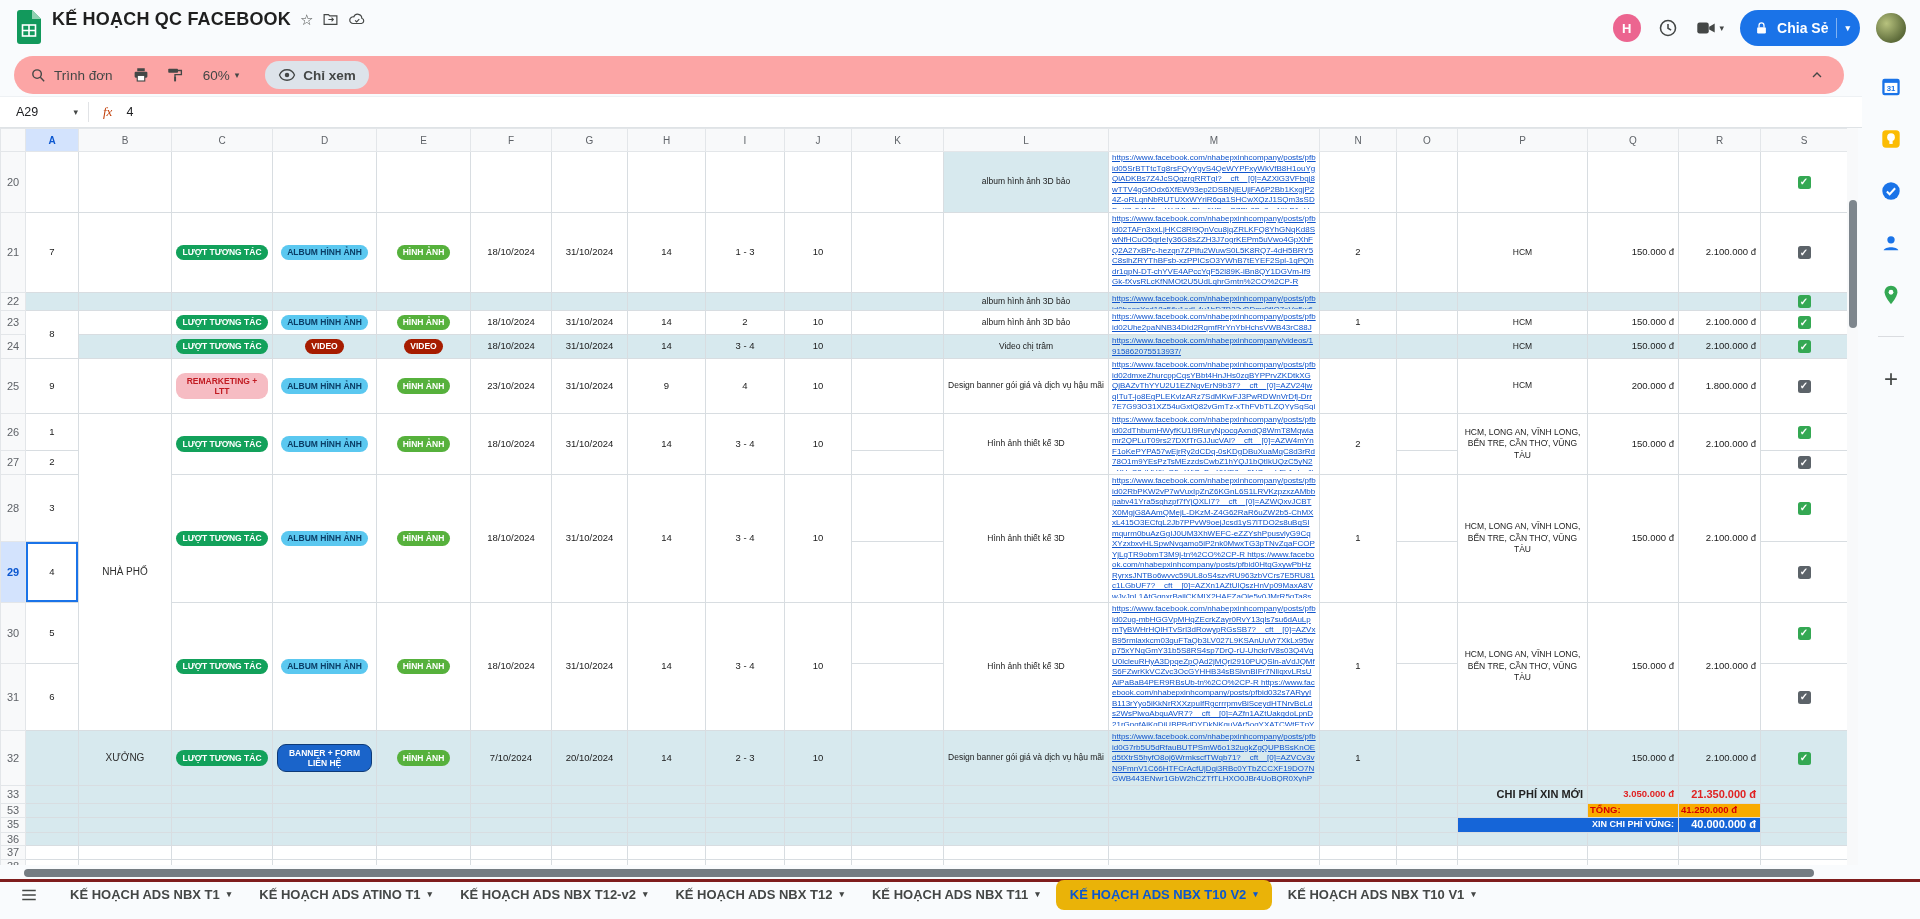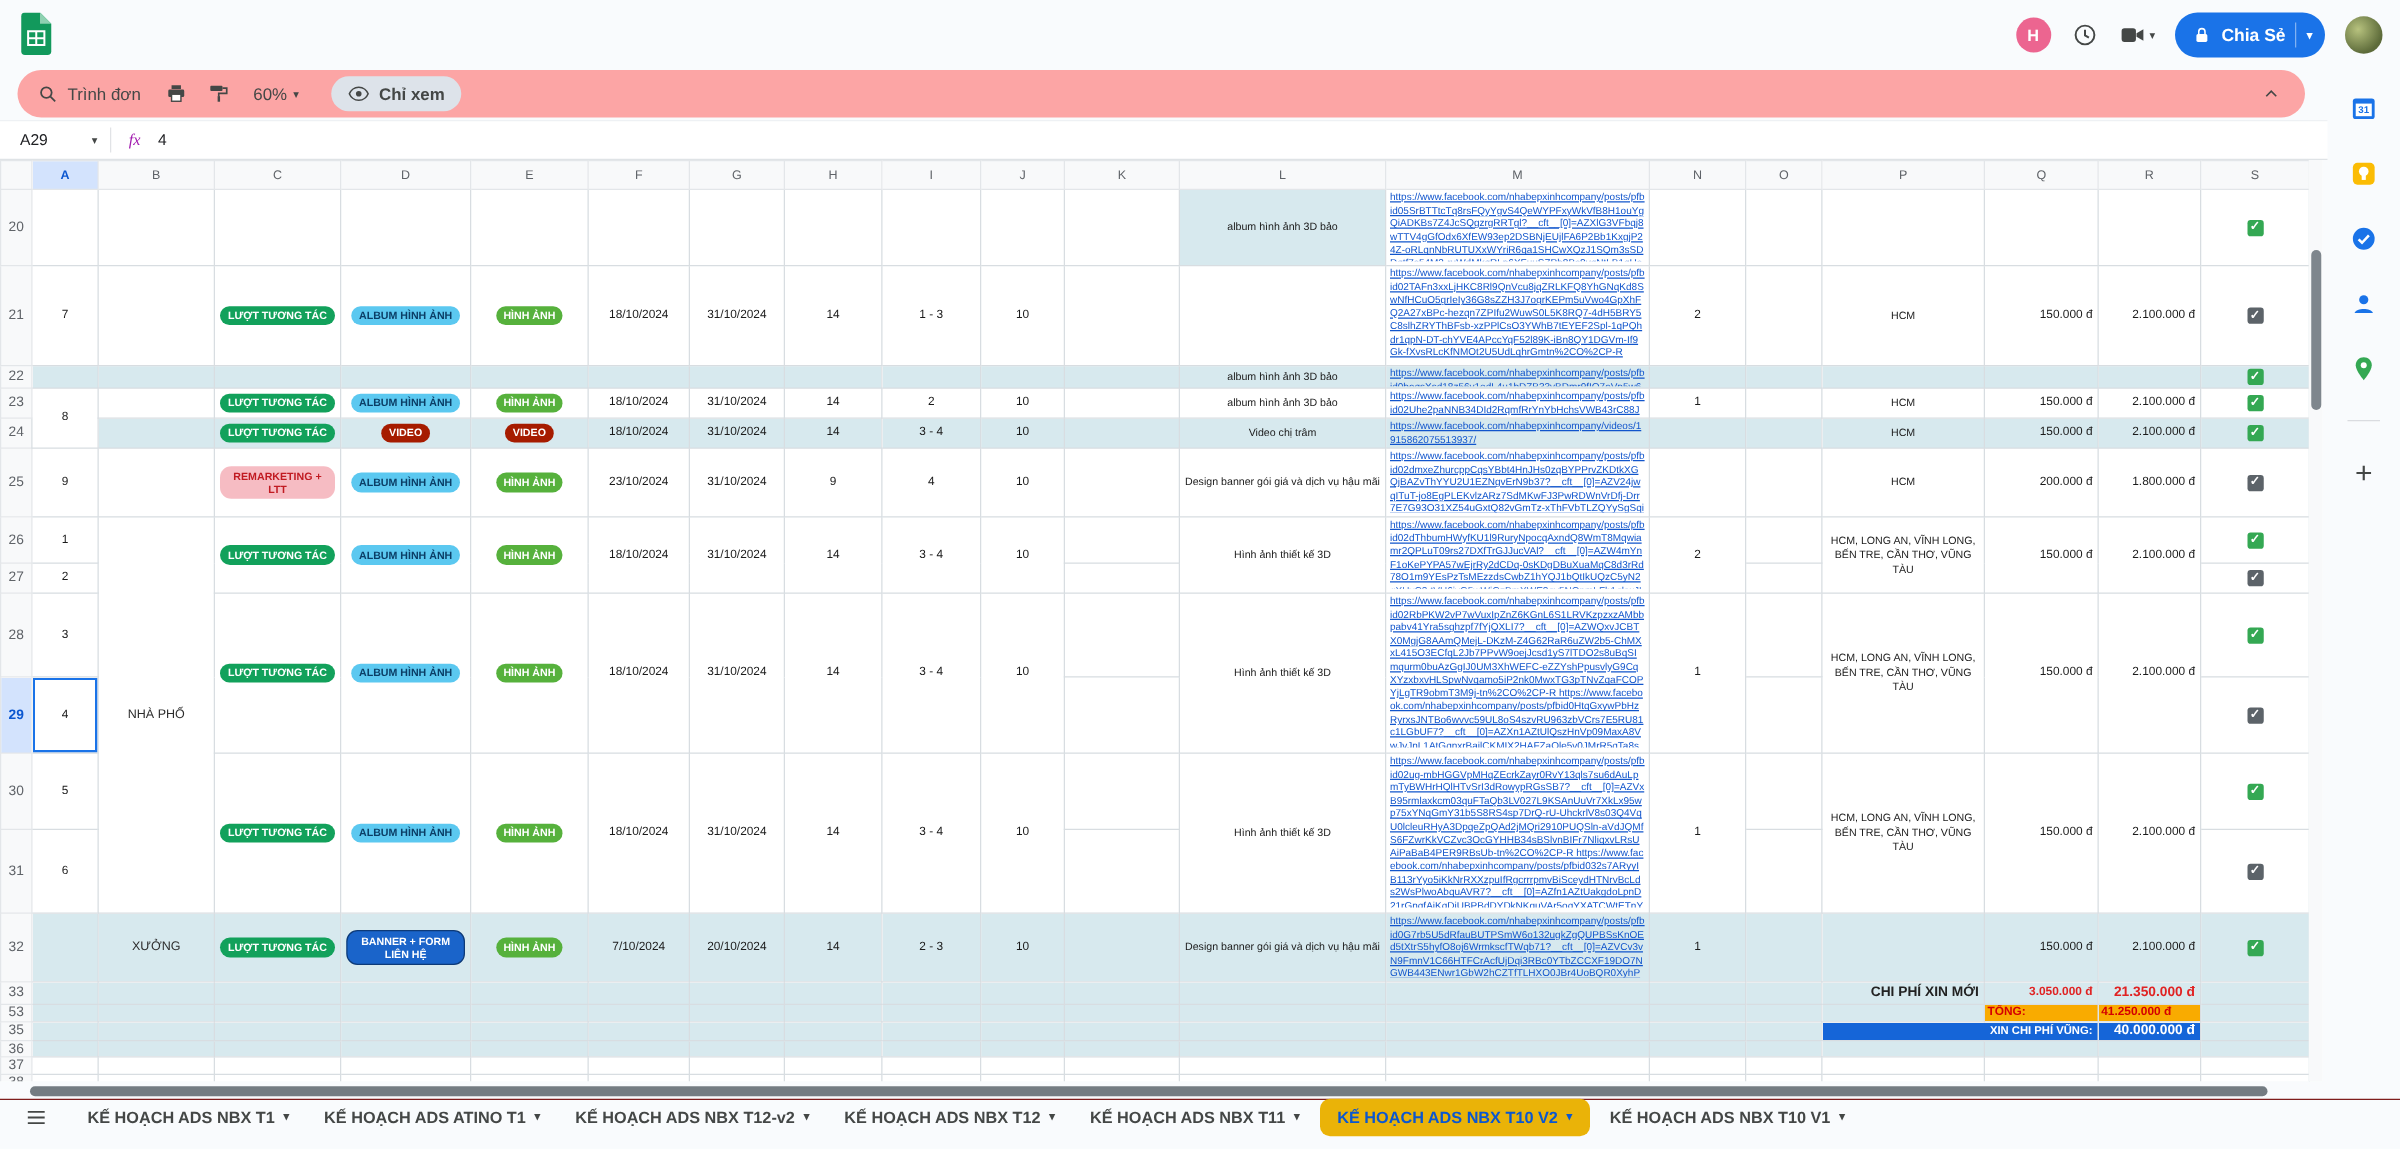--- a/index.html
+++ b/index.html
@@ -30,21 +30,21 @@
   .searchbox{display:flex;align-items:center;gap:7px;padding:0 10px 0 4px;font-size:13.5px;color:#444746}
   .tool{padding:5px 7px;display:flex;align-items:center}
   .zoom{font-size:13.5px;color:#444746;display:flex;align-items:center;gap:5px;padding:0 10px}
   .viewpill{height:28px;border-radius:14px;background:#dde3ea;display:flex;align-items:center;gap:7px;padding:0 13px;font-size:13.5px;color:#444746;font-weight:600;margin-left:14px}
   .collapse{margin-left:auto}
 
   
   .fbar{position:absolute;top:96px;left:0;width:1862px;height:32px;background:#fff;border-bottom:1px solid #dfe3e6;border-top:1px solid #eef1f4;display:flex;align-items:center;box-sizing:border-box}
   .namebox{width:88px;display:flex;align-items:center;justify-content:space-between;padding:0 10px 0 16px;font-size:12.5px;color:#202124;box-sizing:border-box}
   .fxsep{width:1px;height:20px;background:#e1e3e6}
-  .fx{font-style:italic;color:#a21caf;font-size:13px;margin:0 14px;font-family:"Liberation Serif",serif}
+  .fx{font-style:italic;color:#c2410c;font-size:13px;margin:0 14px;font-family:"Liberation Serif",serif}
   .fval{font-size:12.5px;color:#202124}
 
   
   .gridwrap{position:absolute;top:128px;left:0;width:1858px;height:737px;background:#fff;overflow:hidden}
   table{border-collapse:collapse;table-layout:fixed;width:1847px}
   th,td{border:1px solid #d8dde1;overflow:hidden;box-sizing:border-box}
   thead th{height:23px;background:#f8f9fa;font-size:10px;font-weight:400;color:#5f6368;border-color:#e3e6e9}
   td{font-size:9.5px;color:#1b1b1b;text-align:center;vertical-align:middle;padding:0 2px;line-height:1.15}
   td.rh{background:#f8f9fa;color:#5f6368;font-size:11px;border-color:#e3e6e9}
   .hl{background:#d3e3fd !important;color:#0b57d0 !important;font-weight:700}
@@ -73,21 +73,21 @@
   td.bluef{background:#1565d8;color:#fff;font-weight:700;text-align:right;padding-right:4px;font-size:9px}
   .big{font-size:11px !important}
 
   
   .vscroll{position:absolute;top:128px;left:1847px;width:11px;height:737px;background:#f8f9fa}
   .vthumb{position:absolute;top:72px;left:1.5px;width:8px;height:128px;background:#7e868d;border-radius:4px}
   .hscroll{position:absolute;top:866px;left:0;width:1858px;height:13px;background:#f9fbfd}
   .hthumb{position:absolute;left:24px;right:44px;top:2.5px;height:8px;background:#747c82;border-radius:4px}
 
   
-  .tabbar{position:absolute;top:879px;left:0;width:1920px;height:28px;background:#f9fbfd;border-top:1px solid #7f1d1d;display:flex;align-items:center;box-sizing:border-box;padding-left:12px}
+  .tabbar{position:absolute;top:879px;left:0;width:1920px;height:28px;background:#f9fbfd;border-top:3px solid #7f1d1d;display:flex;align-items:center;box-sizing:border-box;padding-left:12px}
   .hamb{margin:0 18px 0 8px}
   .stab{display:flex;align-items:center;gap:7px;padding:0 14px;height:38px;font-size:13px;font-weight:600;color:#444746;white-space:nowrap}
   .stab .caret{font-size:9px}
   .stab.act{background:#eab308;color:#0b57d0;border-radius:8px;height:30px;margin:0 2px}
   .stab.act .caret{color:#0b57d0}
 
   
   .rail{position:absolute;top:66px;right:0;width:58px;height:790px;display:flex;flex-direction:column;align-items:center;gap:30px;padding-top:10px;box-sizing:border-box}
   .raildiv{width:26px;height:1px;background:#dadce0}
   .plus{font-size:24px;color:#444746;line-height:1;font-weight:400}
@@ -100,20 +100,36 @@
   <div class="topbar">
     <div class="logo">
       <svg width="26" height="34" viewBox="0 0 26 34">
           <path d="M16 0H4a3 3 0 0 0-3 3v28a3 3 0 0 0 3 3h18a3 3 0 0 0 3-3V9z" fill="#12995c"></path>
           <path d="M16 0v9h9z" fill="#8ed1b1"></path>
           <rect x="6.5" y="15" width="13" height="11" fill="none" stroke="#fff" stroke-width="1.6"></rect>
           <path d="M6.5 20.5h13M13 15v11" stroke="#fff" stroke-width="1.6"></path>
         </svg>
     </div>
     <div class="tblock">
+      <div class="trow">
+        <span class="title">KẾ HOẠCH QC FACEBOOK</span>
+        <span class="ticon">☆</span>
+        <span class="ticon">
+          <svg width="17" height="17" viewBox="0 0 24 24">
+              <path d="M3 5h6l2 2h10v12H3z" fill="none" stroke="#444746" stroke-width="1.7"></path>
+              <path d="M9 12h7M13.5 9.5L16 12l-2.5 2.5" fill="none" stroke="#444746" stroke-width="1.5"></path>
+            </svg>
+        </span>
+        <span class="ticon">
+          <svg width="18" height="18" viewBox="0 0 24 24">
+              <path d="M7 18a4.5 4.5 0 1 1 .8-8.9A5.5 5.5 0 0 1 18.4 11 3.6 3.6 0 0 1 18 18z" fill="none" stroke="#444746" stroke-width="1.6"></path>
+              <path d="M9.5 13.8l2 2 3.5-3.6" stroke="#444746" fill="none" stroke-width="1.6"></path>
+            </svg>
+        </span>
+      </div>
     </div>
     <div class="topright">
       <span class="avatar-h">H</span>
       <span>
         <svg width="22" height="22" viewBox="0 0 24 24">
             <circle cx="12" cy="12" r="8.2" fill="none" stroke="#444746" stroke-width="1.7"></circle>
             <path d="M12 7.5v4.8l3.4 2" stroke="#444746" fill="none" stroke-width="1.7"></path>
           </svg>
       </span>
       <span class="cambtn">

